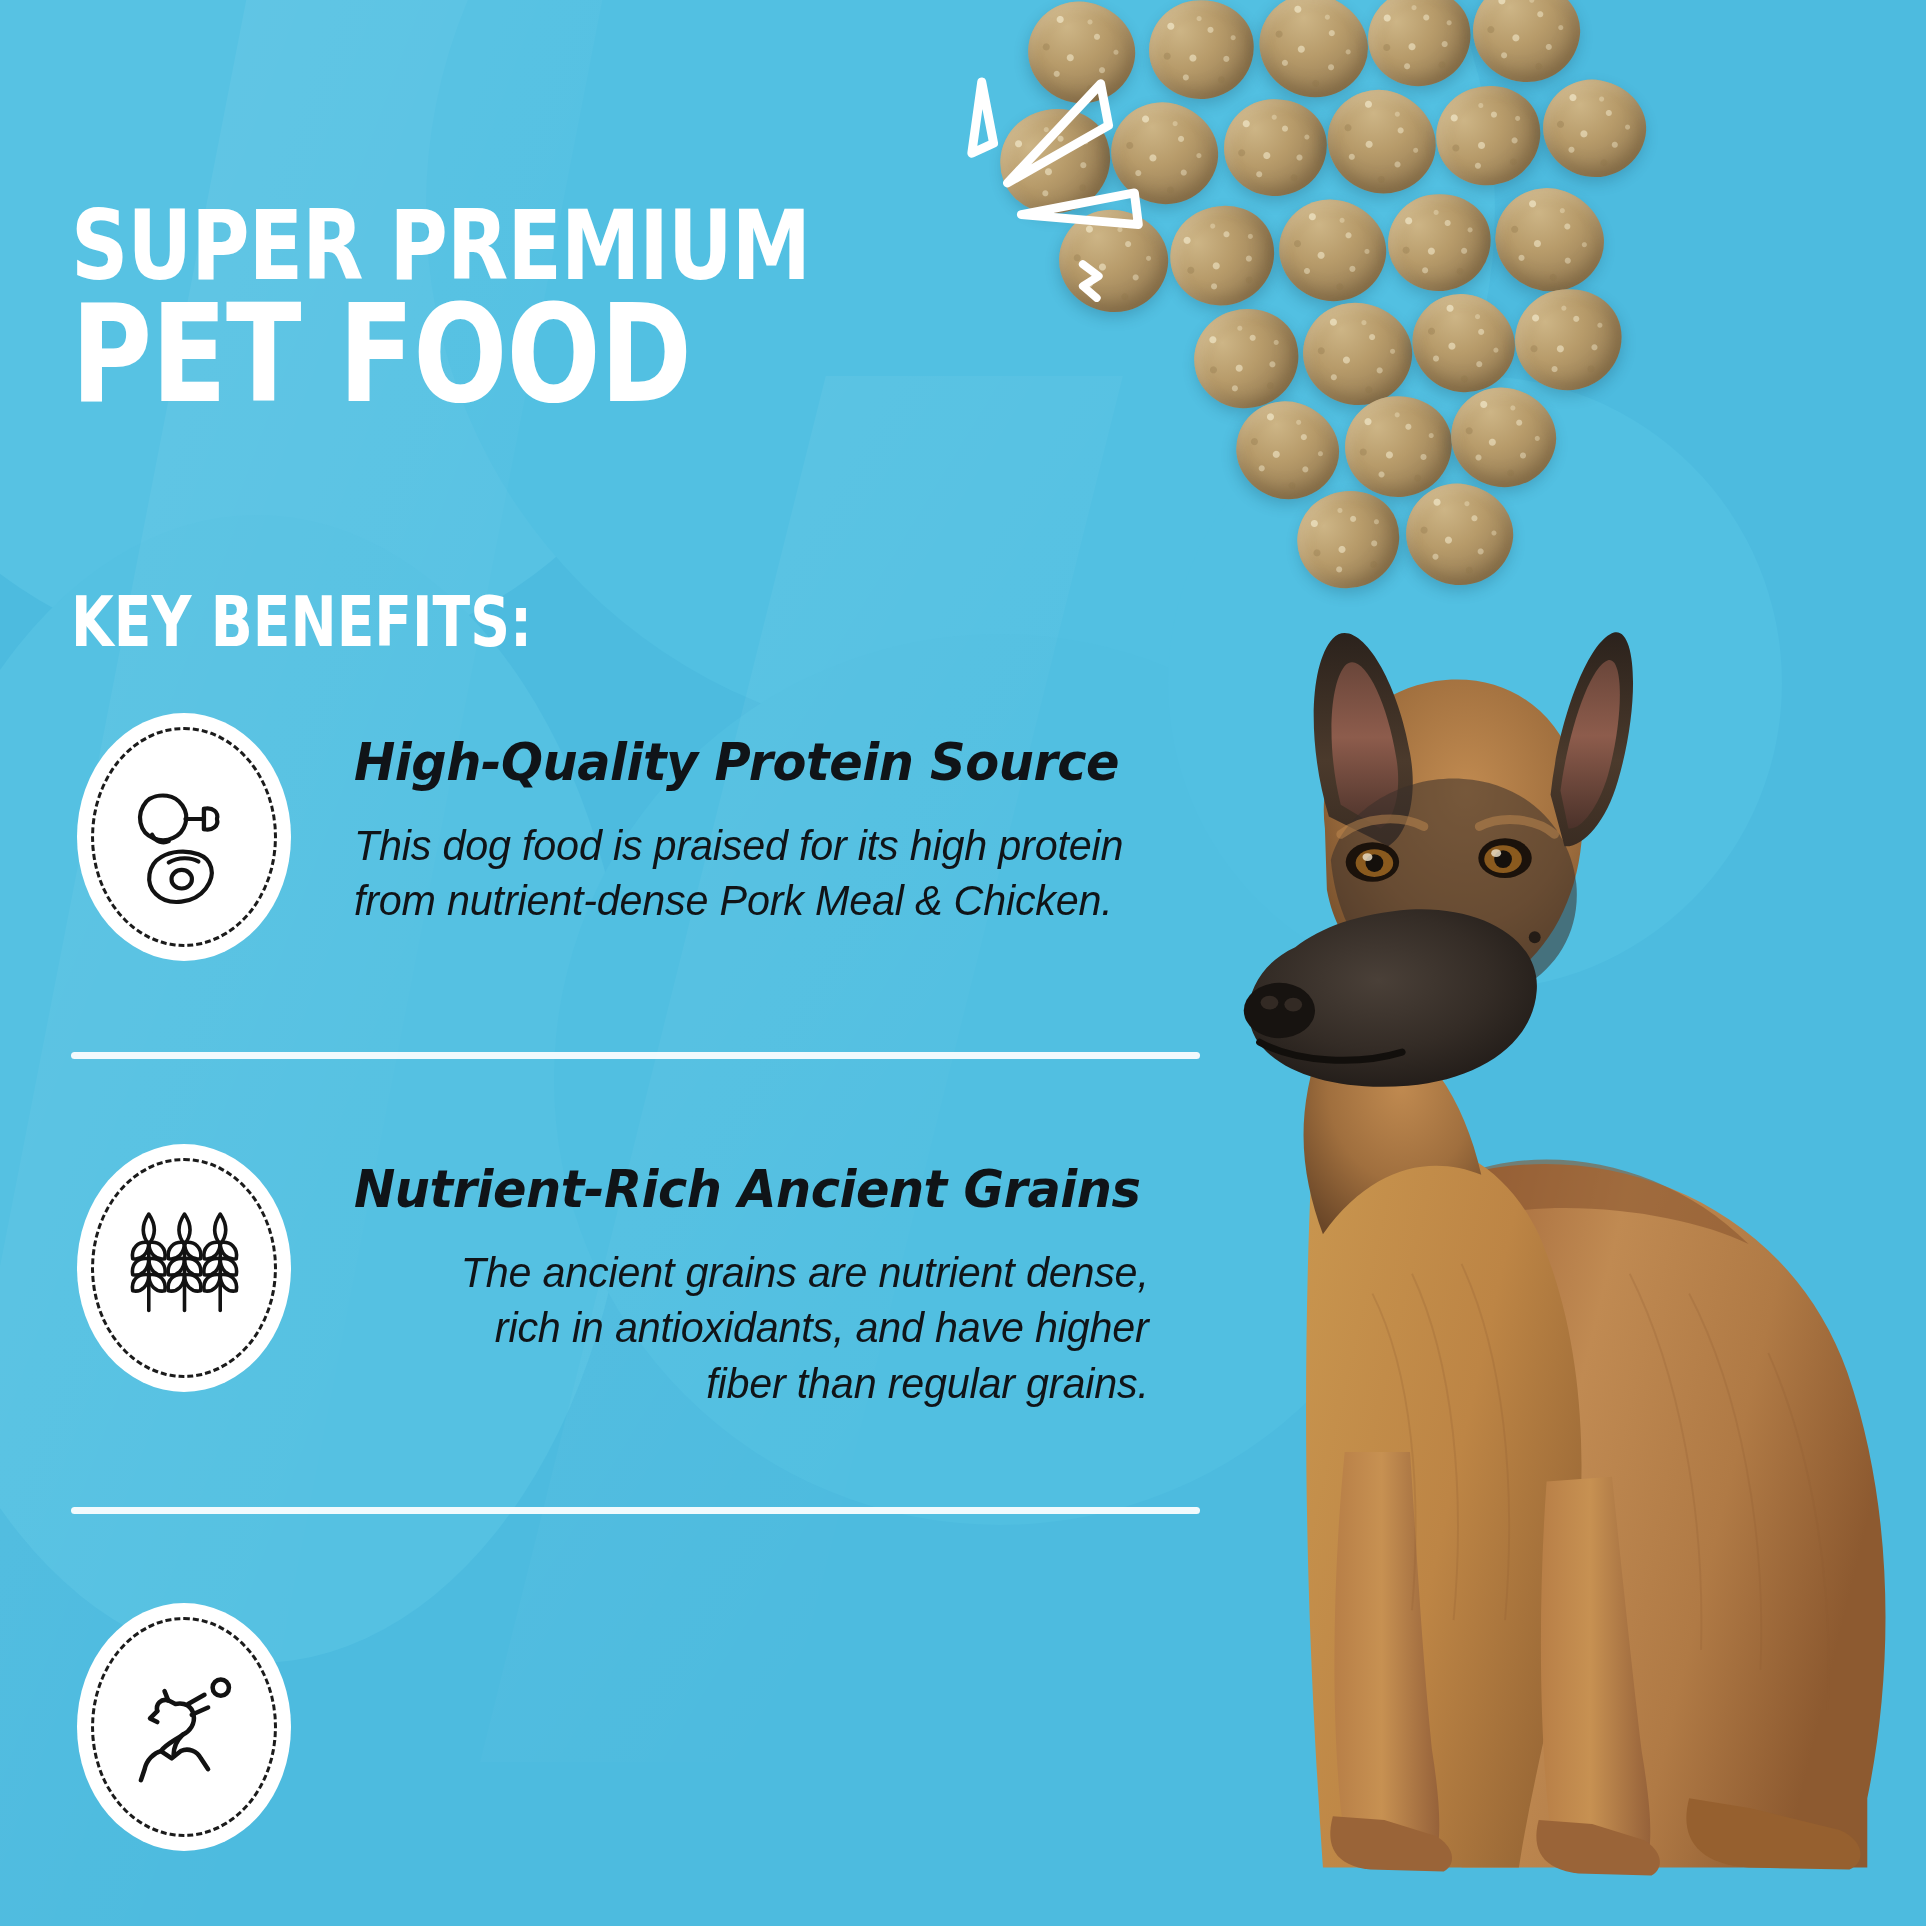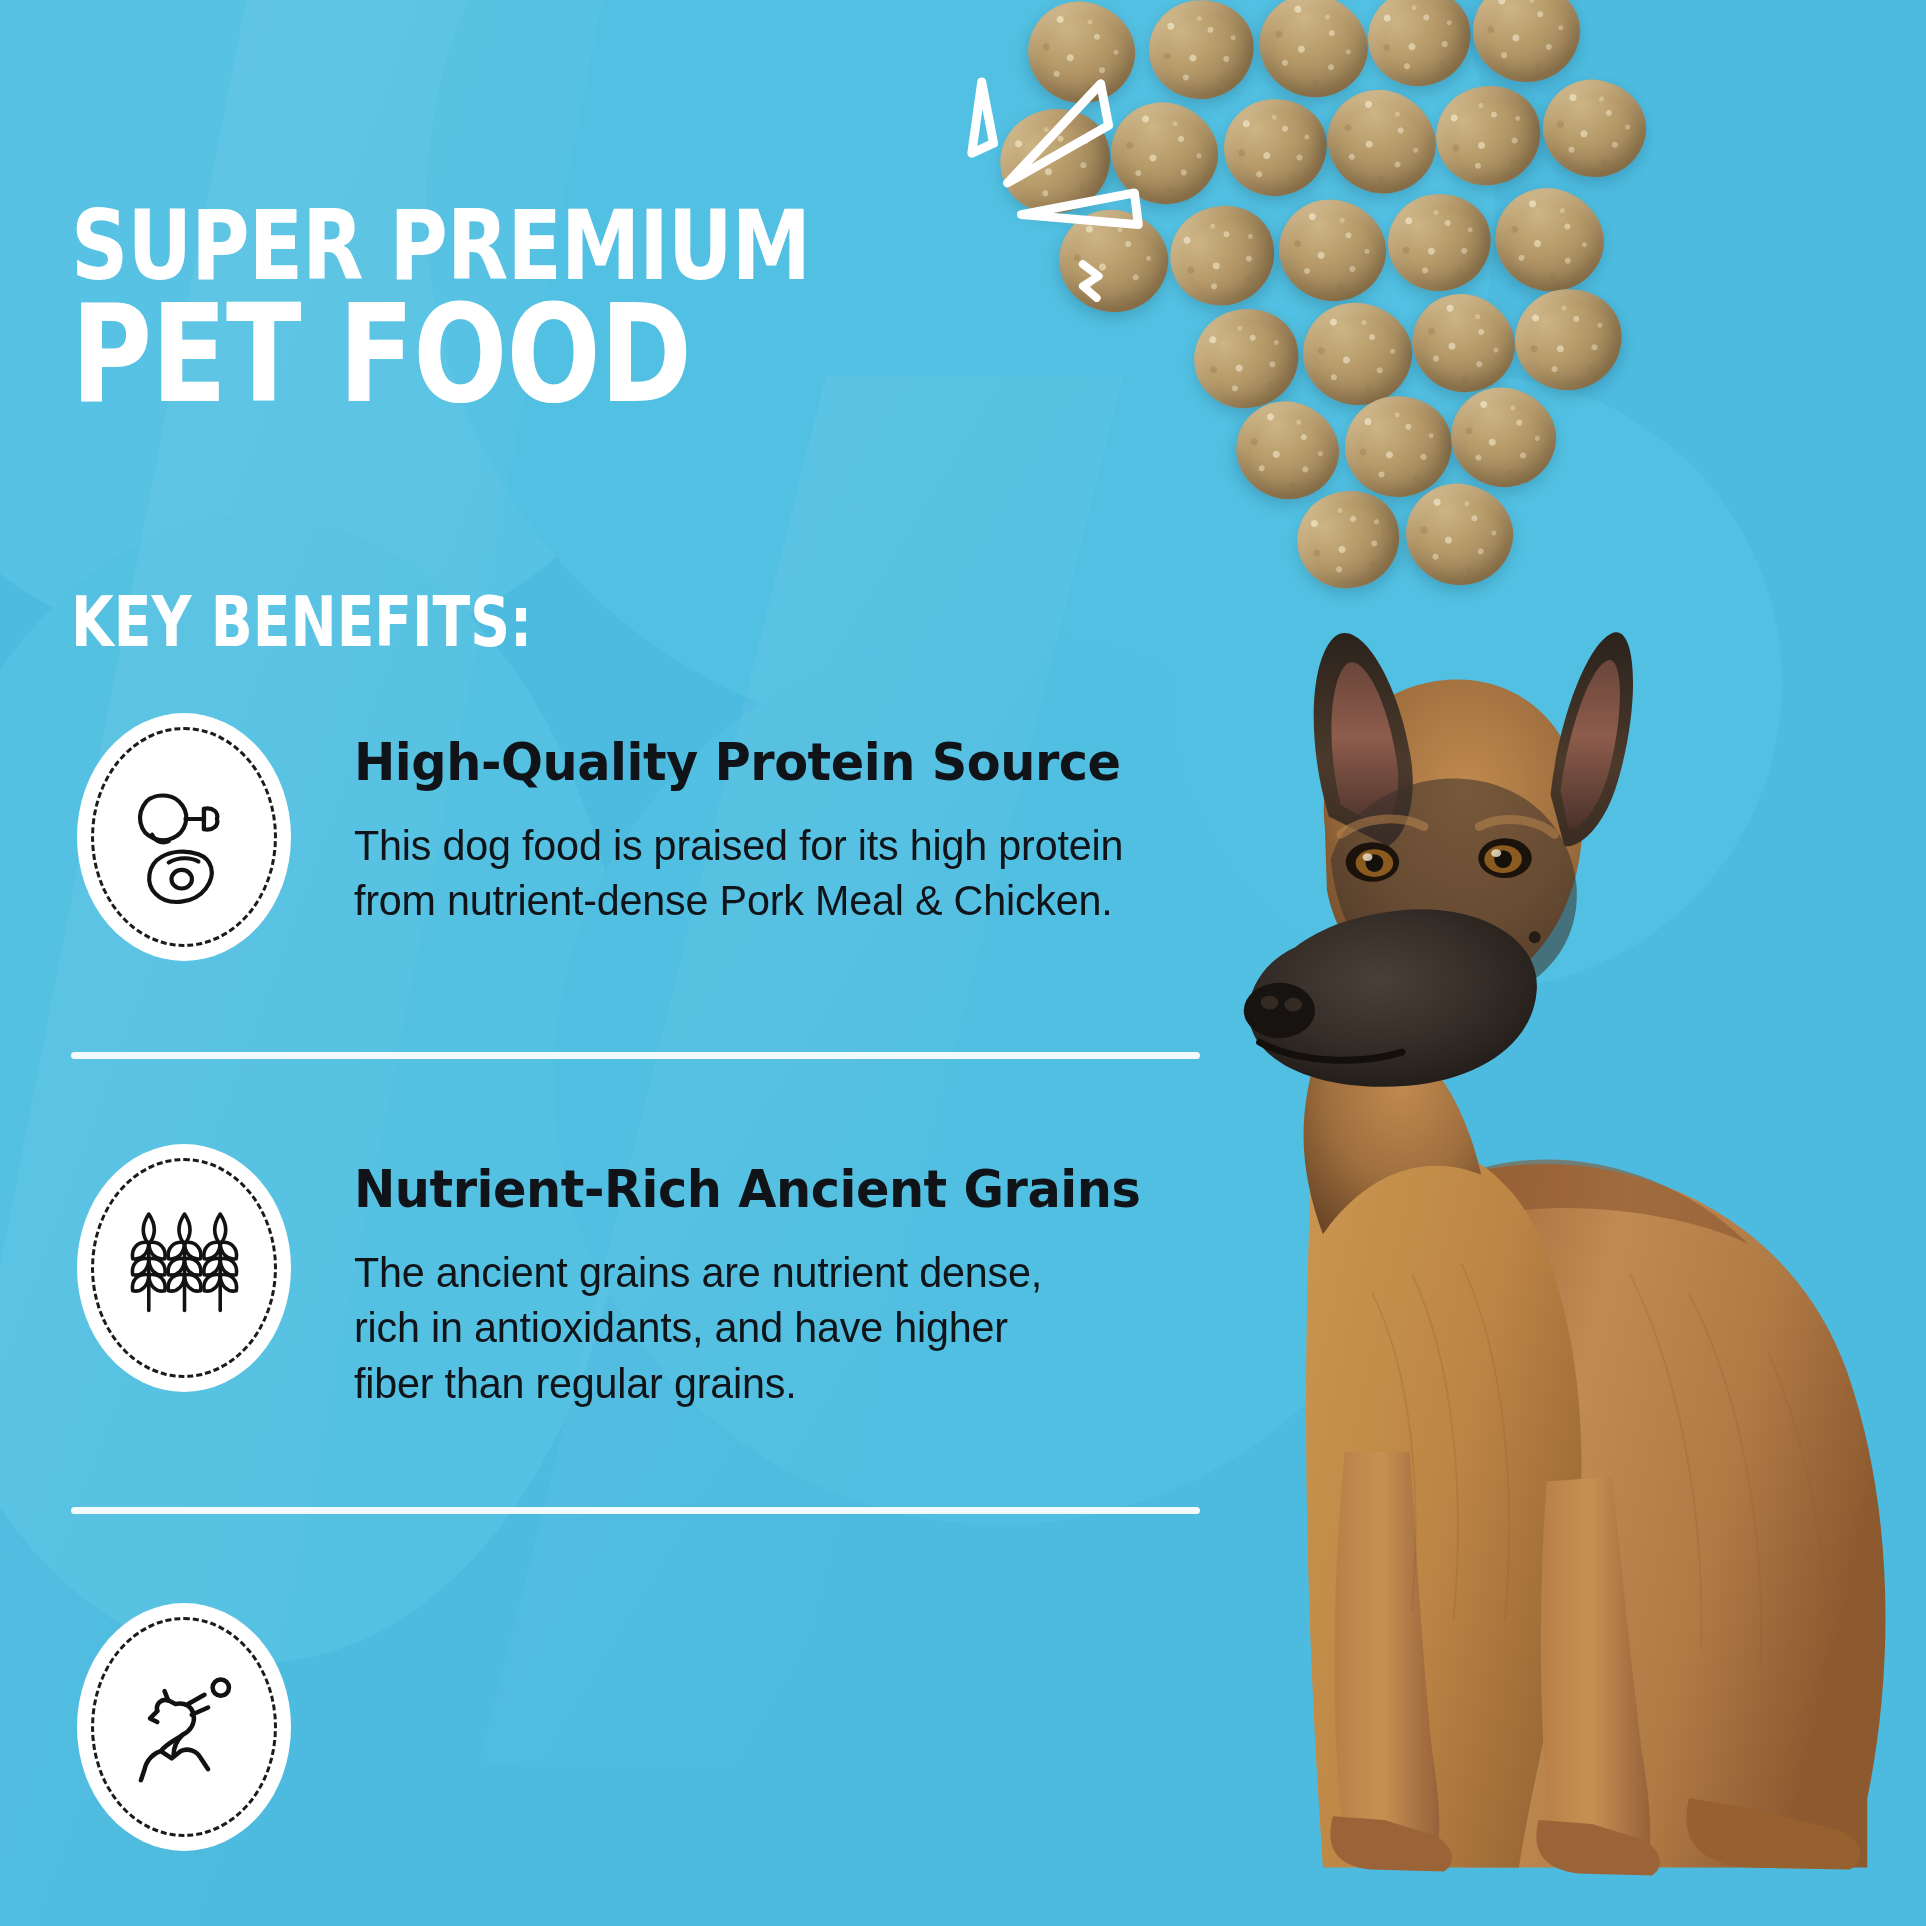--- a/index.html
+++ b/index.html
@@ -76,21 +76,21 @@
 
   .section-heading {
     position:absolute; left:71px; top:582px;
     font-family:"DejaVu Sans", sans-serif;
     color:#ffffff; font-weight:700; font-size:69px;
     letter-spacing:0px; text-transform:uppercase;
     transform:scaleX(.80); transform-origin:left center;
     white-space:nowrap;
   }
 
-  .benefits { position:absolute; left:0; top:713px; width:1247px; }
+  .benefits { position:absolute; left:0; top:713px; width:1247px;font-style:italic; }
 
   .benefit { position:relative; display:flex; align-items:flex-start; }
   .benefit-1 { padding:0 0 0 0; }
 
   .icon-badge {
     flex:0 0 auto;
     width:214px; height:248px; margin-left:77px;
     background:#ffffff;
     border-radius:50% / 50%;
     display:flex; align-items:center; justify-content:center;
@@ -114,21 +114,21 @@
   .benefit-body {
     margin-top:28px;
     color:#101418; font-weight:400;
     font-size:43px; line-height:1.30;
     letter-spacing:-0.2px;
     transform:scaleX(.96); transform-origin:left center;
     max-width:871px;
   }
   .benefit-body span { display:block; white-space:nowrap; }
 
-  .benefit-2 .benefit-text, .benefit-3 .benefit-text { padding-top:18px; }
+  .benefit-2 .benefit-text, .benefit-3 .benefit-text { padding-top:18px;text-align:right; }
   .benefit-3 .benefit-text { padding-left:77px; }
 
   .divider {
     height:7px; background:#ffffff; opacity:.92;
     margin:0 0 0 71px; width:1129px; border-radius:4px;
   }
 
   .gap-a { height:91px; }
   .gap-b { height:85px; }
   .gap-c { height:95px; }

